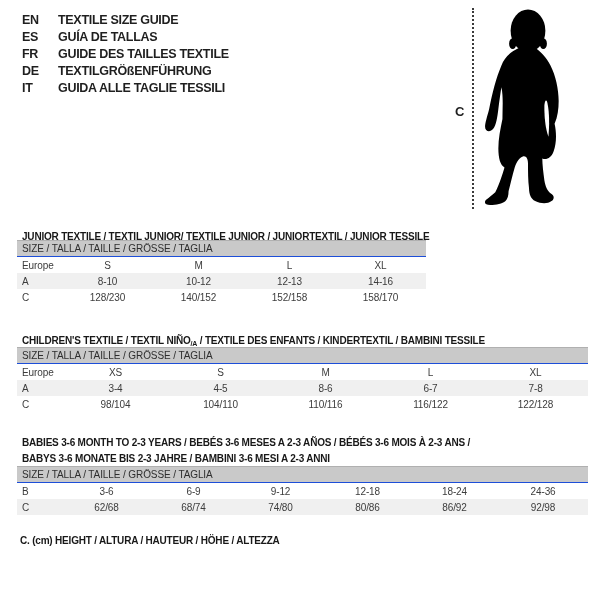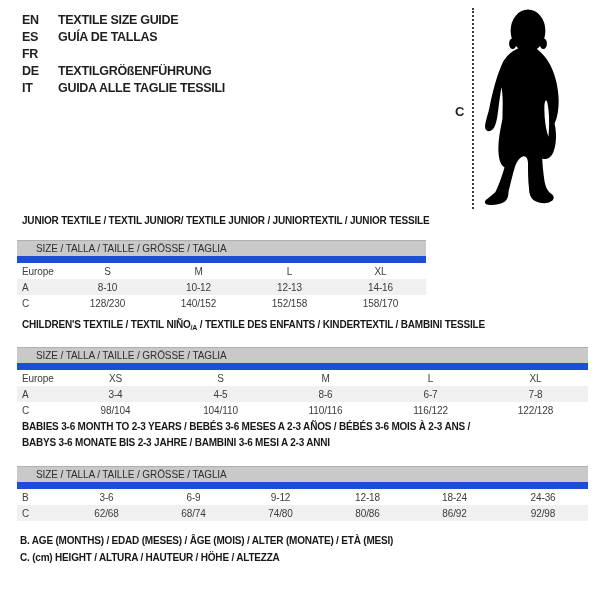--- a/index.html
+++ b/index.html
@@ -11,29 +11,29 @@
   .lang-list{position:absolute;left:22px;top:12px;}
   .lang-row{display:flex;font-weight:bold;font-size:12.5px;line-height:17px;letter-spacing:-0.3px;white-space:nowrap;}
   .lang-row .code{width:36px;}
   
   .measure-line{position:absolute;left:472px;top:8px;height:201px;width:0;border-left:2px dotted #3a3a3a;}
   .c-label{position:absolute;left:455px;top:104px;font-weight:bold;font-size:13px;}
   .baby-svg{position:absolute;left:482px;top:6px;width:92px;height:202px;}
   .baby-svg .ink{fill:var(--silhouette,#000);}
   .baby-svg .gap{fill:#fff;}
   
-  .sec-title{position:absolute;font-weight:bold;font-size:10px;letter-spacing:-0.2px;white-space:nowrap;color:#181818;}
+  .sec-title{position:absolute;font-weight:bold;font-size:10px;letter-spacing:-0.2px;white-space:nowrap;color:#181818;margin-top:16px;}
   .sec-title .sub{font-size:7px;vertical-align:-2px;}
   
   table{position:absolute;border-collapse:collapse;table-layout:fixed;}
   td{font-size:10px;height:16px;padding:0;text-align:center;color:#3c3c3c;letter-spacing:-0.1px;white-space:nowrap;overflow:hidden;}
   td.rowlabel{text-align:left;padding-left:5px;margin-top:32px;}
   tr.size-head td{
-    background:var(--header-bar,#c9c9c9);text-align:left;padding-left:19px;height:15px;
-    color:#2e2e2e;border-top:1px solid #b0b0b0;border-bottom:7px solid #1d4ed8;
+    background:var(--header-bar,#c9c9c9);text-align:left;padding-left:5px;height:15px;
+    color:#2e2e2e;border-top:1px solid #b0b0b0;border-bottom:1px solid #1d4ed8;
   }
   tbody tr:nth-child(even) td{background:var(--row-alt,#f0f0f0);}
   
   .notes{position:absolute;left:20px;top:533px;}
   .note-line{font-weight:bold;font-size:10px;line-height:16.5px;letter-spacing:-0.2px;white-space:nowrap;color:#181818;}
 </style>
 </head>
 <body>
 
 <div class="page">
@@ -42,20 +42,21 @@
     <div class="lang-row">
       <span class="code">EN</span>
       <span class="label">TEXTILE SIZE GUIDE</span>
     </div>
     <div class="lang-row">
       <span class="code">ES</span>
       <span class="label">GUÍA DE TALLAS</span>
     </div>
     <div class="lang-row">
       <span class="code">FR</span>
+      <span class="label">GUIDE DES TAILLES TEXTILE</span>
     </div>
     <div class="lang-row">
       <span class="code">DE</span>
       <span class="label">TEXTILGRÖßENFÜHRUNG</span>
     </div>
     <div class="lang-row">
       <span class="code">IT</span>
       <span class="label">GUIDA ALLE TAGLIE TESSILI</span>
     </div>
   </div>
@@ -222,17 +223,16 @@
         <td>68/74</td>
         <td>74/80</td>
         <td>80/86</td>
         <td>86/92</td>
         <td>92/98</td>
       </tr>
     </tbody>
   </table>
 
   <div class="notes">
-    <div class="note-line">B. AGE (MONTHS) / EDAD (MESES) / ÂGE (MOIS) / ALTER (MONATE) / ETÀ (MESI)</div>
     <div class="note-line">C. (cm) HEIGHT / ALTURA / HAUTEUR / HÖHE / ALTEZZA</div>
   </div>
 
 </div>
 
 </body></html>

